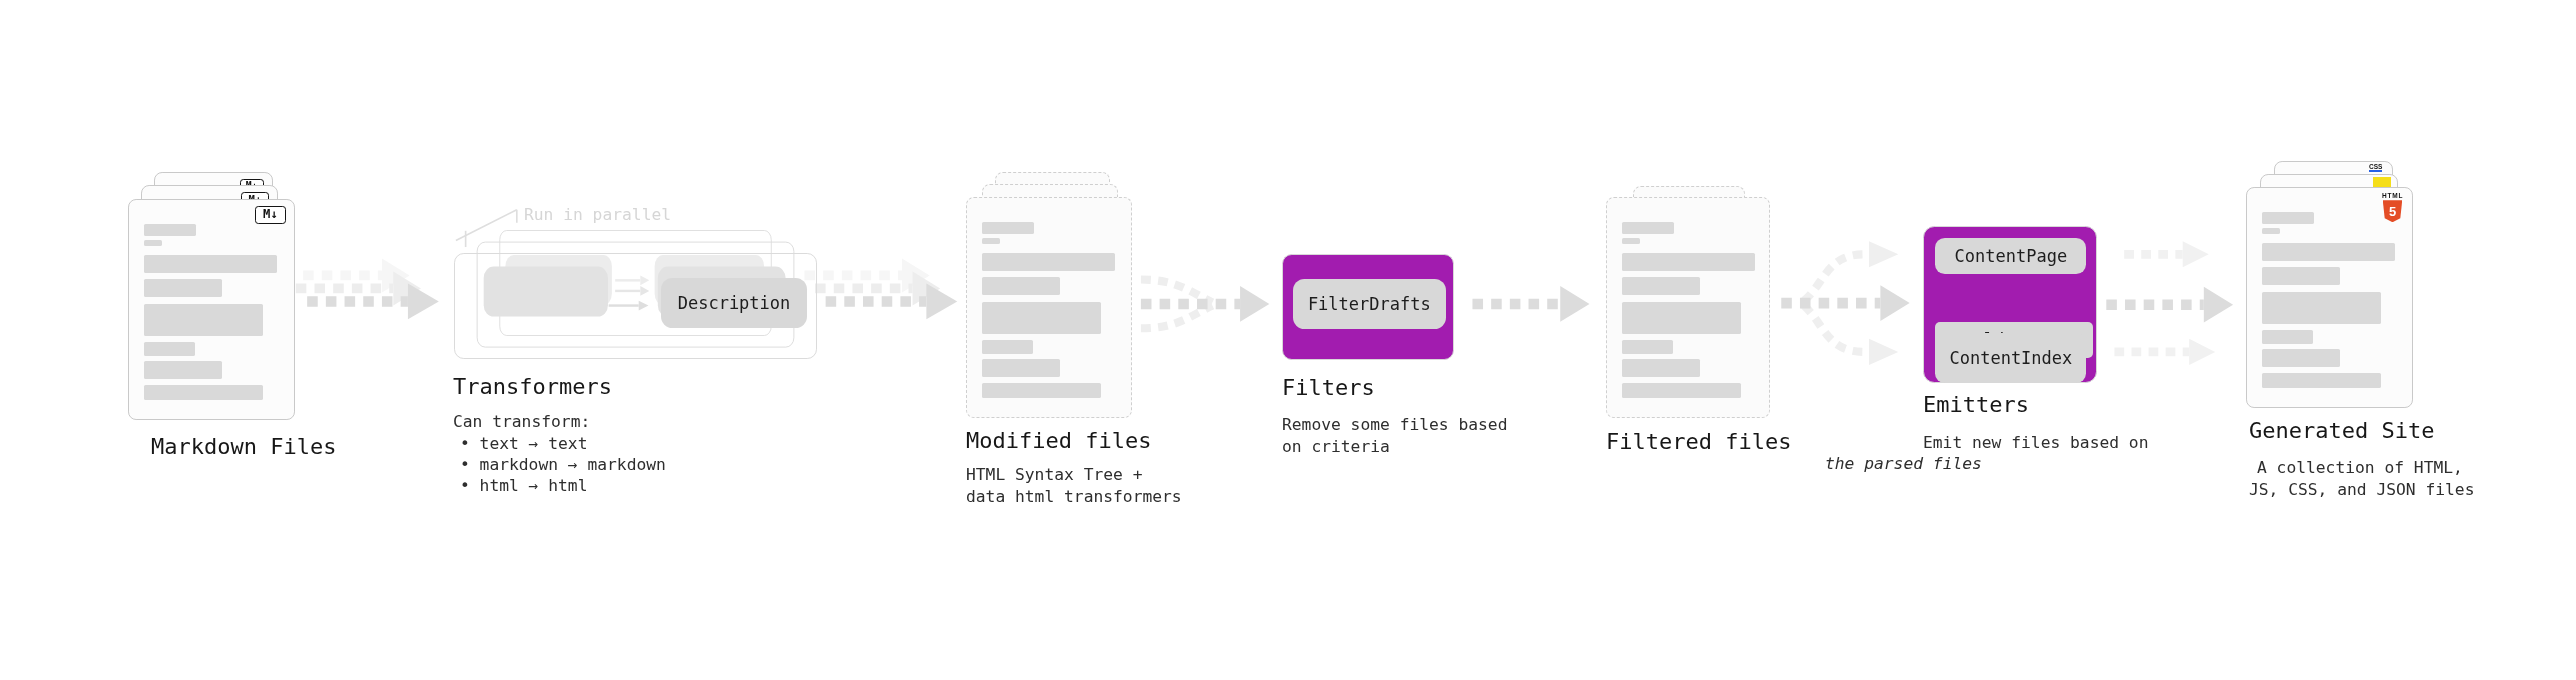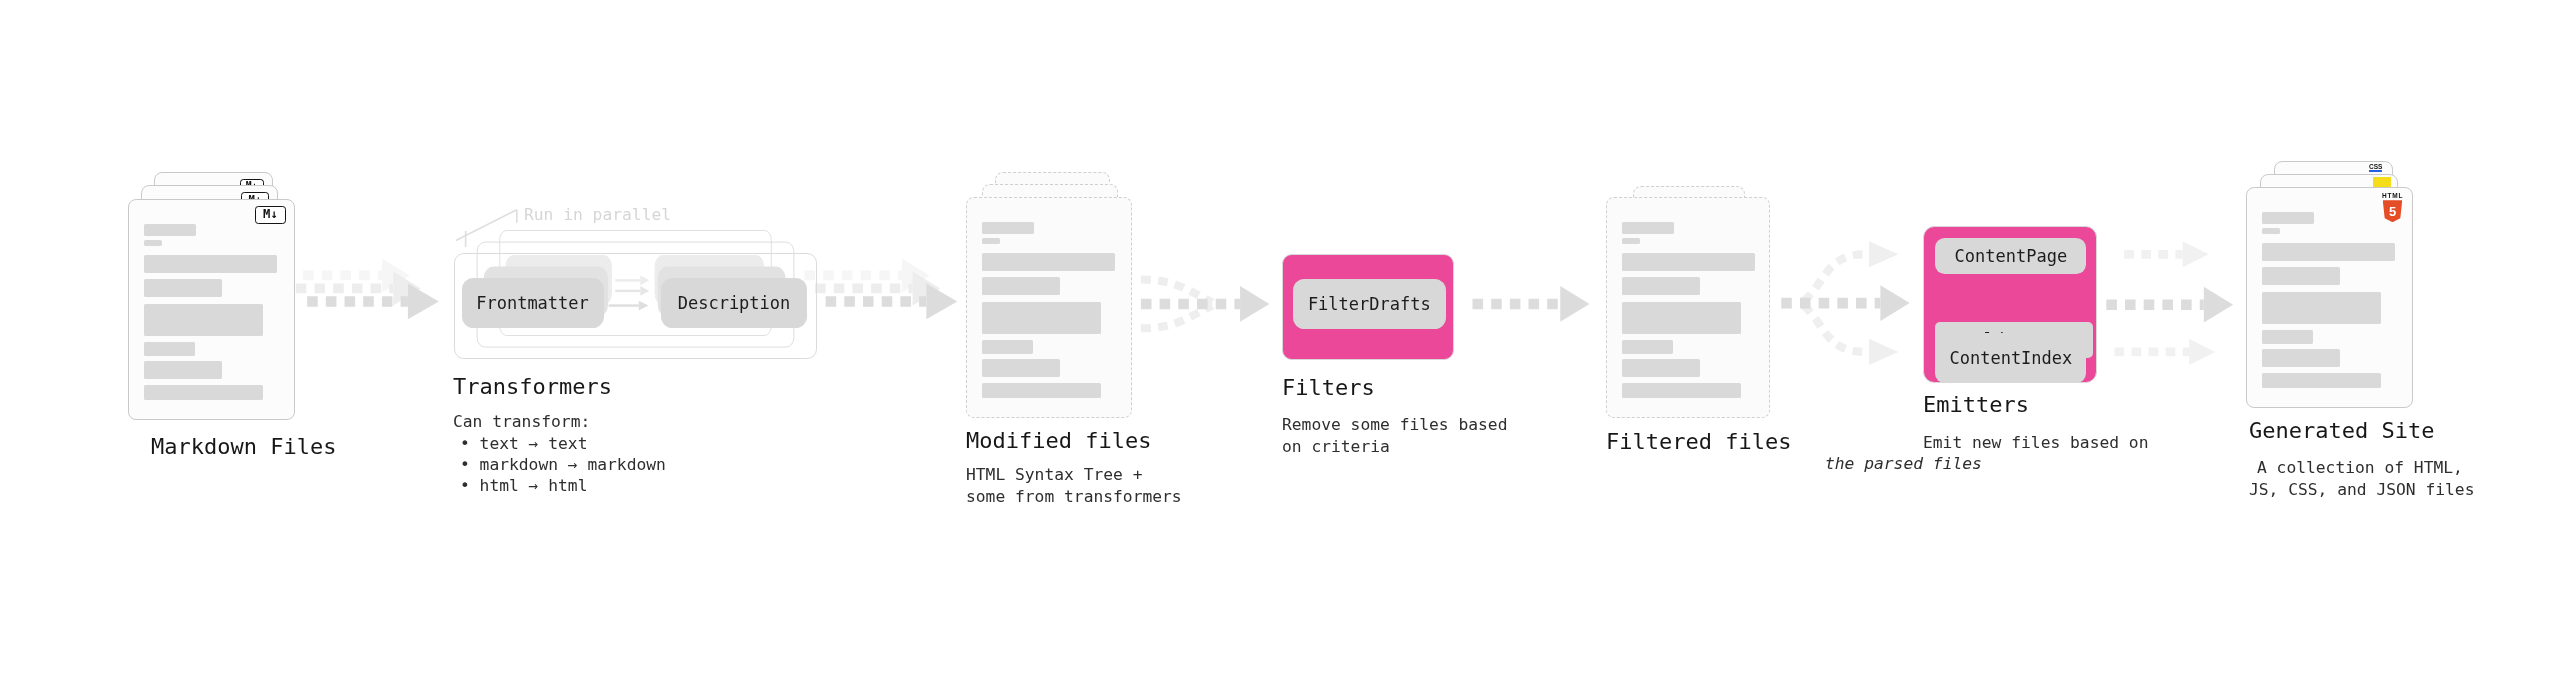--- a/index.html
+++ b/index.html
@@ -37,21 +37,21 @@
     display:flex; align-items:center; justify-content:center;
   }
   .html5-shield span { color:#fff; font-family:"Liberation Sans",sans-serif; font-weight:bold; font-size:13px; }
   .js-badge { position:absolute; top:2.4px; right:6.5px; width:18px; height:9.8px; background:#f5de19; }
   .css-badge { position:absolute; top:1.6px; right:8.1px; width:16.3px; text-align:center; }
   .css-word { font-family:"Liberation Sans",sans-serif; font-weight:bold; font-size:6.5px; line-height:6.5px; color:#111; }
   .css-bar { width:13px; height:2.4px; background:#2760e5; margin:0 auto; }
 
   
   .box {
-    position:absolute; background:#ec4899; border:1.6px solid #d8d8d8; border-radius:9.8px;
+    position:absolute; background:#a21caf; border:1.6px solid #d8d8d8; border-radius:9.8px;
   }
   .pill {
     position:absolute; background:#d8d8d8; border-radius:11.4px;
     display:flex; align-items:center; justify-content:center;
     font-size:17px; color:#1d1d1d; white-space:nowrap;
   }
   .t-layer {
     position:absolute; left:454px; top:253px; width:363px; height:106px;
     border:1.6px solid #dbdbdb; border-radius:9.8px; background:transparent;
   }
@@ -170,21 +170,20 @@
 
   <div class="t-layer l3">
     <div class="pill" style="left:6.5px;top:24.4px;width:142px;height:50px;"></div>
     <div class="pill" style="right:9px;top:24.4px;width:146px;height:50px;"></div>
   </div>
   <div class="t-layer l2">
     <div class="pill" style="left:6.5px;top:24.4px;width:142px;height:50px;"></div>
     <div class="pill" style="right:9px;top:24.4px;width:146px;height:50px;"></div>
   </div>
   <div class="t-layer">
-    <div class="pill" style="left:6.5px;top:24.4px;width:142px;height:50px;">Frontmatter</div>
     <div class="pill" style="right:9px;top:24.4px;width:146px;height:50px;">Description</div>
   </div>
 
   <div class="title" style="left:453px;top:374px;">Transformers</div>
   <div class="desc" style="left:453px;top:411px;">Can transform:</div>
   <div class="desc" style="left:460px;top:433px;">• text → text</div>
   <div class="desc" style="left:460px;top:454px;">• markdown → markdown</div>
   <div class="desc" style="left:460px;top:475px;">• html → html</div>
 </div>
 
@@ -198,21 +197,21 @@
         <div class="bar" style="width: 133px; height: 18px; margin-bottom: 6.5px;"></div>
         <div class="bar" style="width: 78px; height: 18px; margin-bottom: 6.5px;"></div>
         <div class="bar" style="width: 119px; height: 32.5px; margin-bottom: 5.7px;"></div>
         <div class="bar" style="width: 51px; height: 14px; margin-bottom: 4.9px;"></div>
         <div class="bar" style="width: 78px; height: 18.7px; margin-bottom: 5.7px;"></div>
         <div class="bar" style="width: 119px; height: 15.4px; margin-bottom: 0px;"></div>
       </div>
   </div>
   <div class="title" style="left:966px;top:428px;">Modified files</div>
   <div class="desc" style="left:966px;top:464px;">HTML Syntax Tree +</div>
-  <div class="desc" style="left:966px;top:486px;">some from transformers</div>
+  <div class="desc" style="left:966px;top:486px;">data html transformers</div>
 </div>
 
 <div class="station">
   <div class="box" style="left:1282px;top:254px;width:172px;height:106px;">
     <div class="pill" style="left:9.8px;top:24.4px;width:153px;height:50px;">FilterDrafts</div>
   </div>
   <div class="title" style="left:1282px;top:375px;">Filters</div>
   <div class="desc" style="left:1282px;top:414px;">Remove some files based</div>
   <div class="desc" style="left:1282px;top:436px;">on criteria</div>
 </div>

